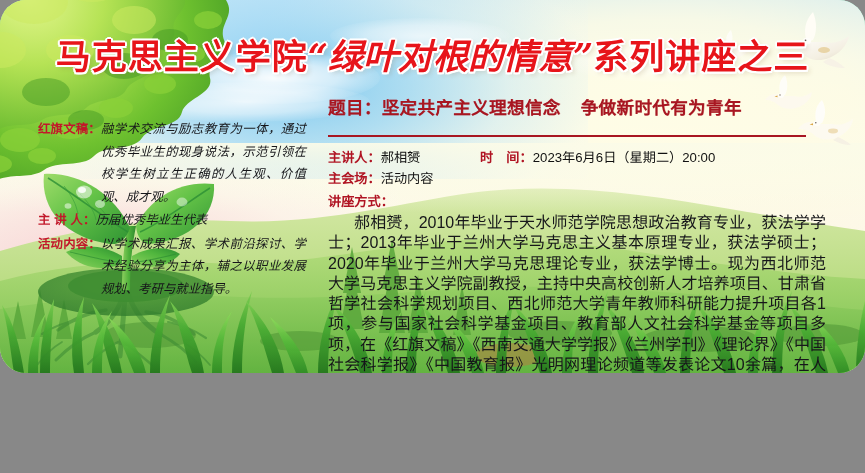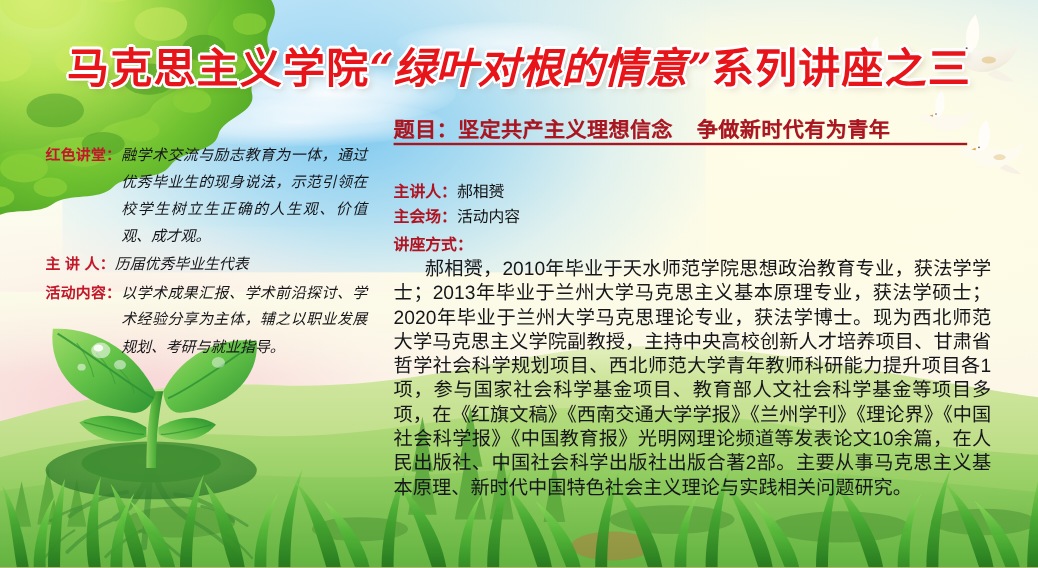--- a/index.html
+++ b/index.html
@@ -6,24 +6,25 @@
   html, body {
     margin: 0;
     padding: 0;
     background: #888;
   }
   * { box-sizing: border-box; }
 
   .poster {
     position: relative;
     width: 865px;
-    height: 473px;
+    height: 373px;
     overflow: hidden;
     font-family: "Liberation Sans", "DejaVu Sans", sans-serif;
-    background: #fde047;
+    background: #86efac;
+    border-radius: 26px;
   }
 
   
 
   
   .bg-base {
     position: absolute; inset: 0;
     background:
       linear-gradient(to bottom,
         #bfe4f7 0%,
@@ -166,24 +167,24 @@
     width: 500px;
     color: #16161a;
   }
 
   .topic-line {
     font-size: 17.5px;
     font-weight: bold;
     color: #a81621;
     white-space: nowrap;
     letter-spacing: 0.4px;
-    padding-bottom: 0;
+    padding-bottom: 16px;
     border-bottom: 2px solid #a81621;
     width: 478px;
-    margin-bottom: 28px;
+    margin-bottom: 10px;
     text-shadow: 0.4px 0.4px 0 rgba(168,22,33,0.4);
   }
   .topic-line .gap { display: inline-block; width: 20px; }
 
   .meta-grid { font-size: 13.2px; line-height: 21px; margin-bottom: 2px; }
   .meta-row { display: flex; align-items: center; }
   .meta-cell { display: flex; align-items: baseline; }
   .meta-cell.first { width: 152px; flex: 0 0 152px; }
   .meta-key {
     color: #b01423;
@@ -485,21 +486,21 @@
     </svg>
   </div>
 
   <div class="content">
 
     <div class="banner-title"><span>马克思主义学院</span><span class="quoted">“</span><span class="quoted">绿叶对根的情意</span><span class="quoted">”</span><span>系列讲座之三</span></div>
 
     <div class="left-col">
 
       <div class="info-row">
-        <span class="info-label">红色讲堂：</span>
+        <span class="info-label">红旗文稿：</span>
         <span class="info-value">融学术交流与励志教育为一体，通过优秀毕业生的现身说法，示范引领在校学生树立生正确的人生观、价值观、成才观。</span>
       </div>
 
       <div class="info-row">
         <span class="info-label">主 讲 人：</span>
         <span class="info-value">历届优秀毕业生代表</span>
       </div>
 
       <div class="info-row">
         <span class="info-label">活动内容：</span>
@@ -512,20 +513,24 @@
     <div class="right-col">
 
       <div class="topic-line"><span>题目：</span><span>坚定共产主义理想信念</span><span class="gap"></span><span>争做新时代有为青年</span></div>
 
       <div class="meta-grid">
 
         <div class="meta-row">
           <div class="meta-cell first">
             <span class="meta-key">主讲人：</span>
             <span class="meta-val">郝相赟</span>
+          </div>
+          <div class="meta-cell">
+            <span class="meta-key">时　间：</span>
+            <span class="meta-val">2023年6月6日（星期二）20:00</span>
           </div>
         </div>
 
         <div class="meta-row">
           <div class="meta-cell first">
             <span class="meta-key">主会场：</span>
             <span class="meta-val">活动内容</span>
           </div>
         </div>
 

